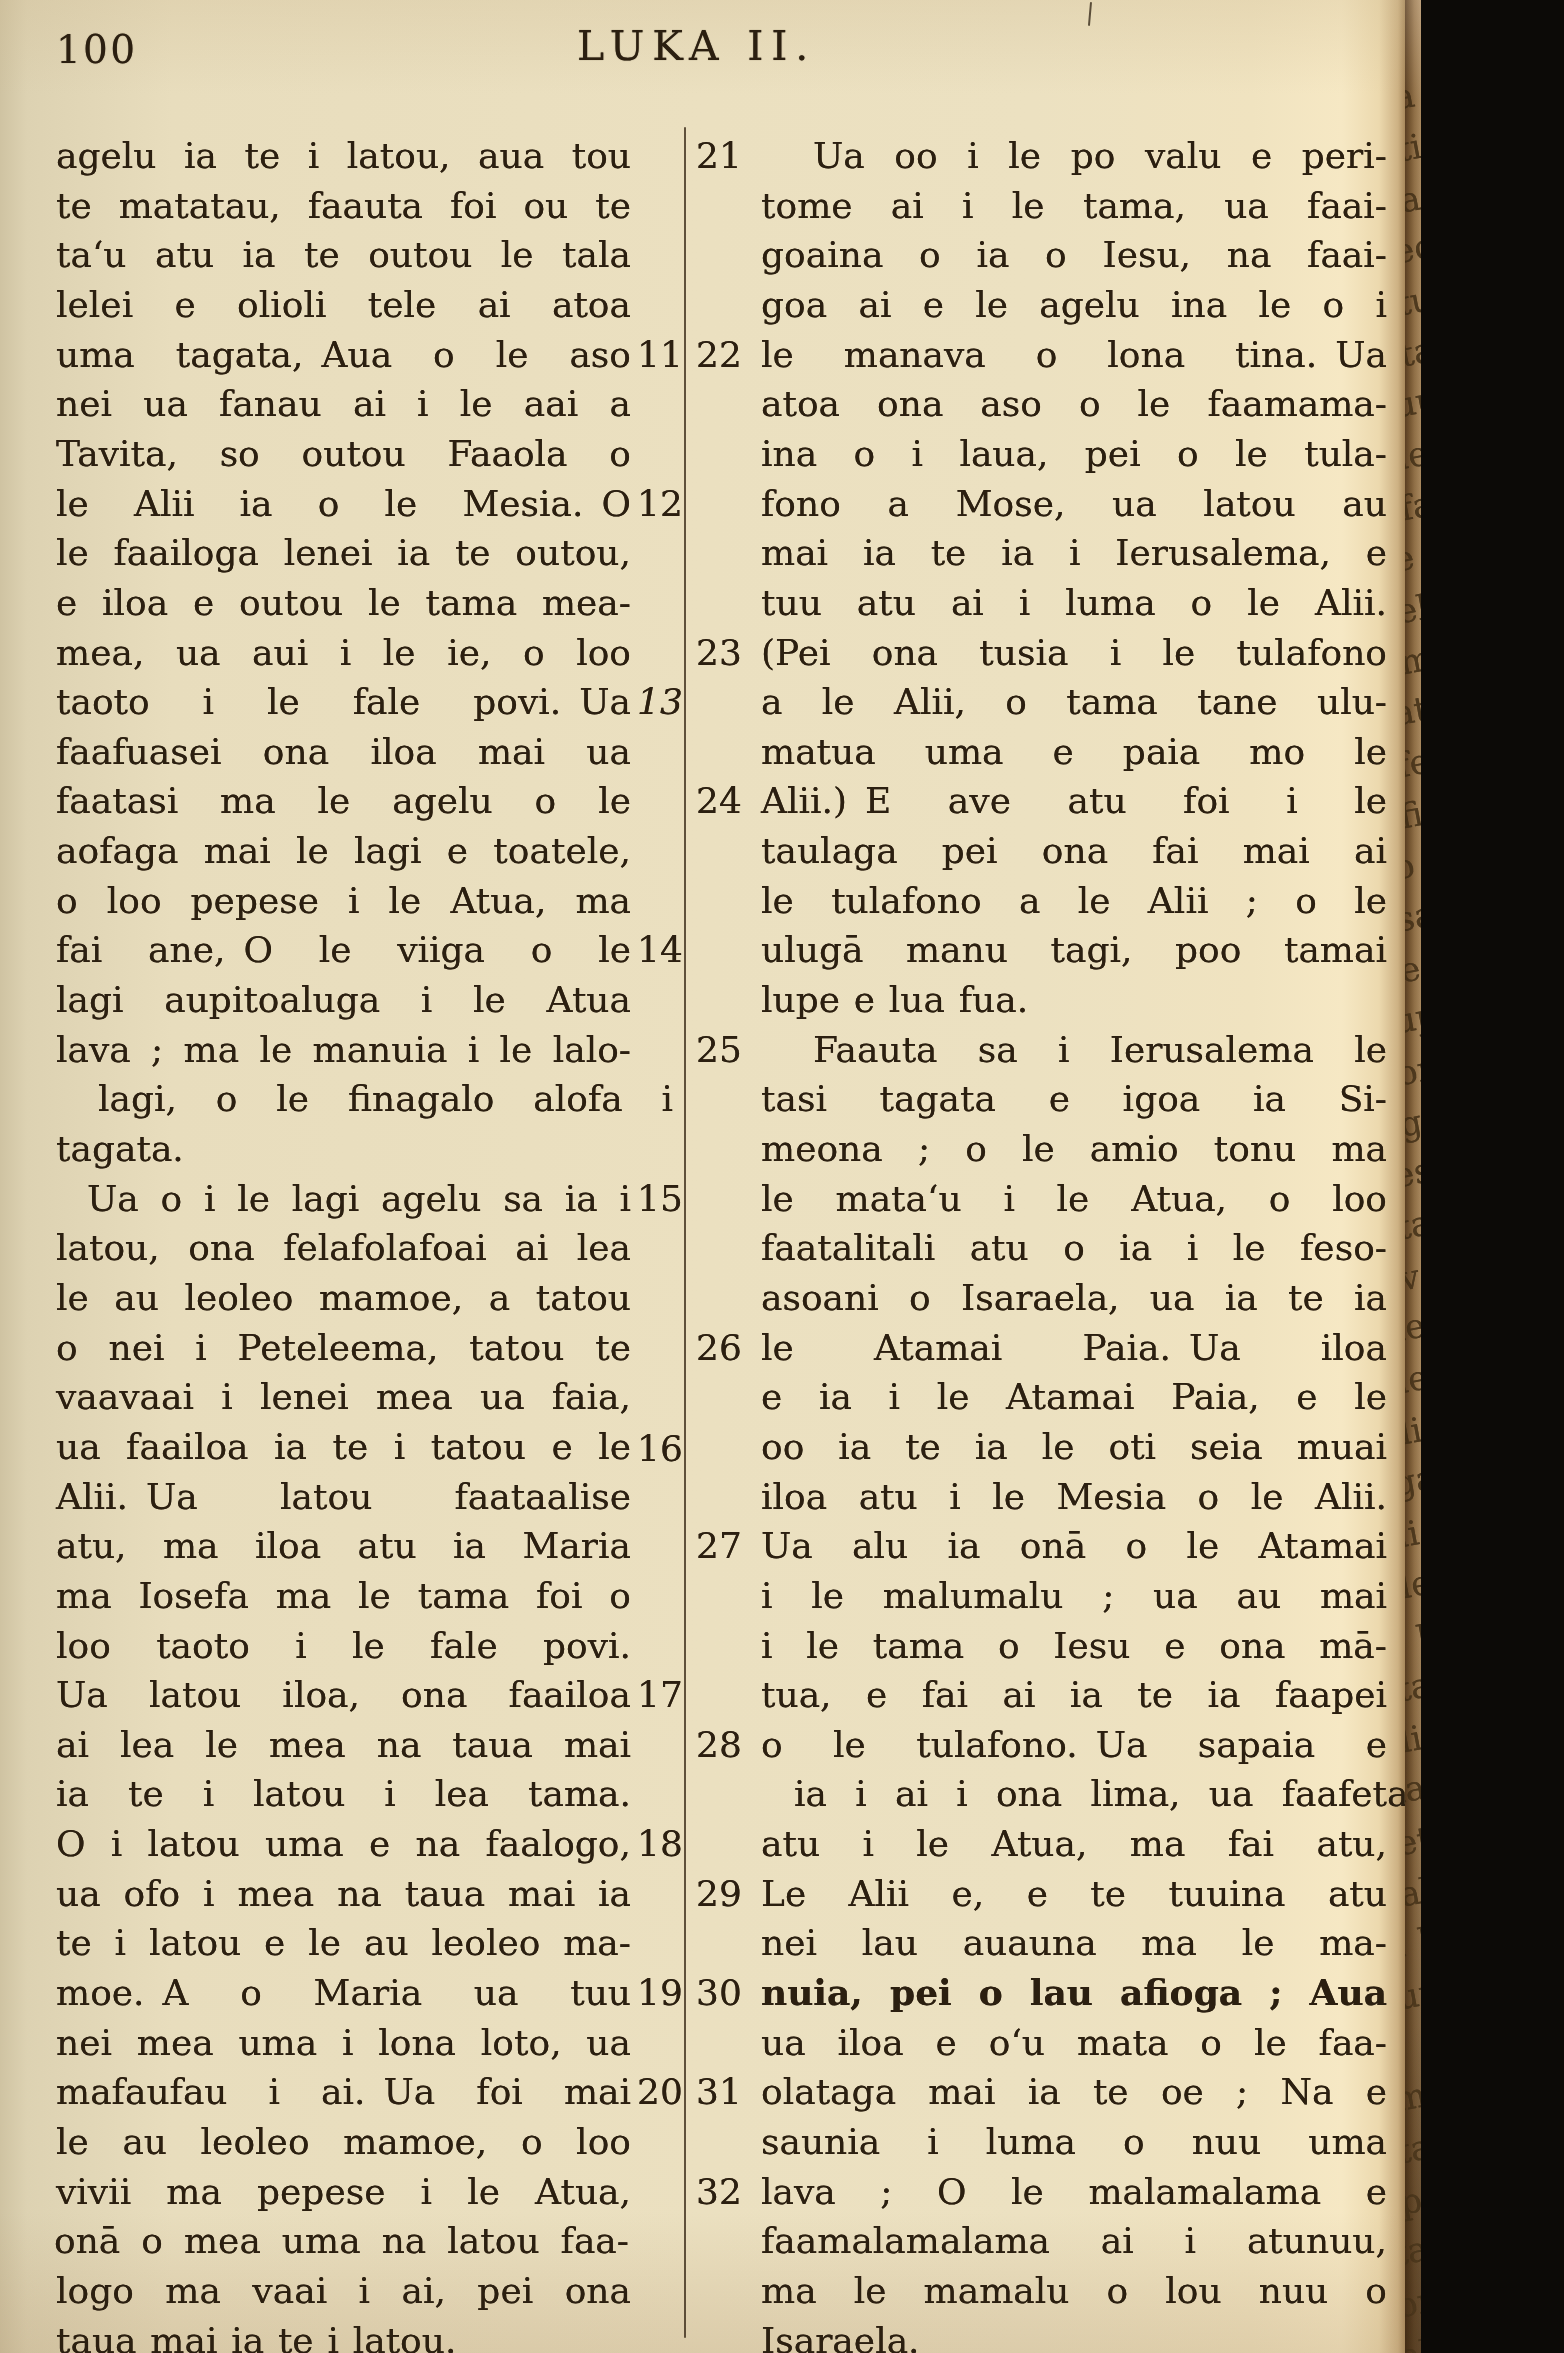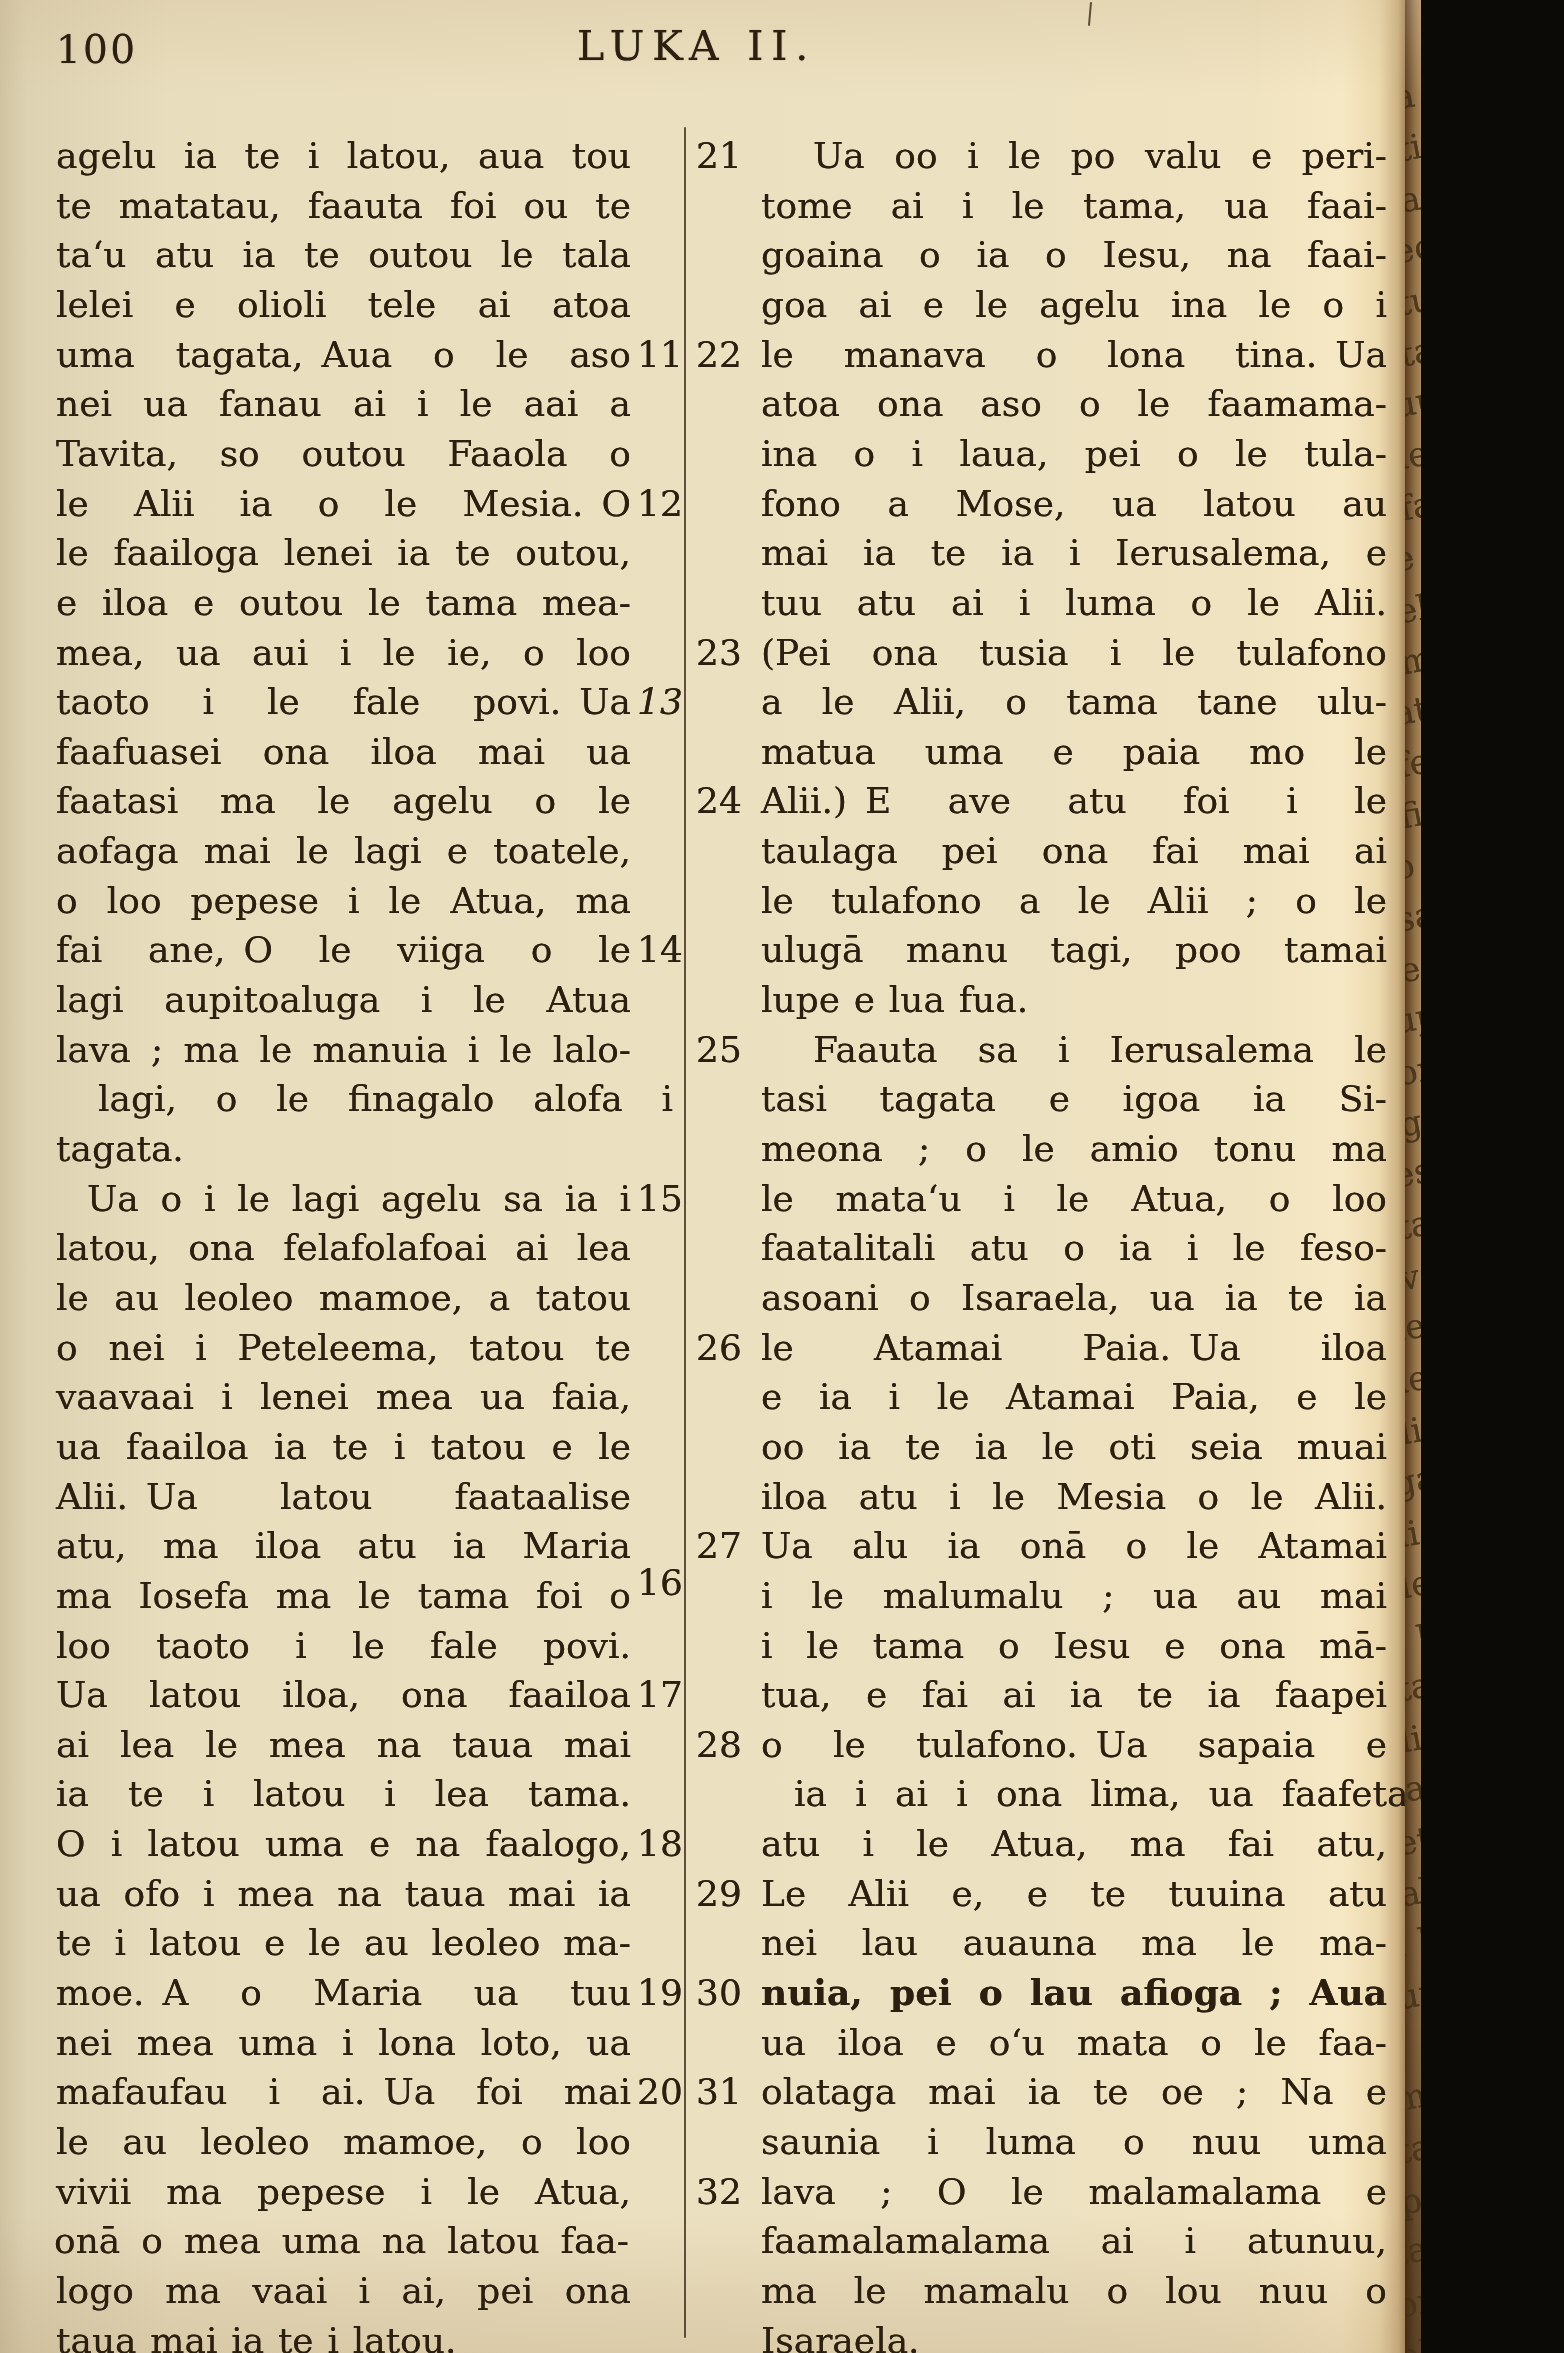--- a/index.html
+++ b/index.html
@@ -128,21 +128,21 @@
         <div class="col-text-line justified" style="left: 54px; top: 2218px; width: 575px;">onā o mea uma na latou faa-</div>
         <div class="col-text-line justified" style="left: 56px; top: 2268px; width: 575px;">logo ma vaai i ai, pei ona</div>
         <div class="col-text-line endline" style="left: 56px; top: 2318px; width: 575px;">taua mai ia te i latou.</div>
       </div>
     <div id="left-verse-numbers">
         <div class="verse-num" style="left: 637px; top: 332px;">11</div>
         <div class="verse-num" style="left: 637px; top: 481px;">12</div>
         <div class="verse-num" style="left: 637px; top: 679px; font-style: italic;">13</div>
         <div class="verse-num" style="left: 637px; top: 927px;">14</div>
         <div class="verse-num" style="left: 637px; top: 1176px;">15</div>
-        <div class="verse-num" style="left: 637px; top: 1560px;">16</div>
+        <div class="verse-num" style="left: 637px; top: 1426px;">16</div>
         <div class="verse-num" style="left: 637px; top: 1672px;">17</div>
         <div class="verse-num" style="left: 637px; top: 1821px;">18</div>
         <div class="verse-num" style="left: 637px; top: 1970px;">19</div>
         <div class="verse-num" style="left: 637px; top: 2069px;">20</div>
       </div>
 
     <div id="right-column">
         <div class="col-text-line justified" style="left: 761px; top: 133px; width: 574px; padding-left: 52px;">Ua oo i le po valu e peri-</div>
         <div class="col-text-line justified" style="left: 761px; top: 183px; width: 626px;">tome ai i le tama, ua faai-</div>
         <div class="col-text-line justified" style="left: 761px; top: 232px; width: 626px;">goaina o ia o Iesu, na faai-</div>

